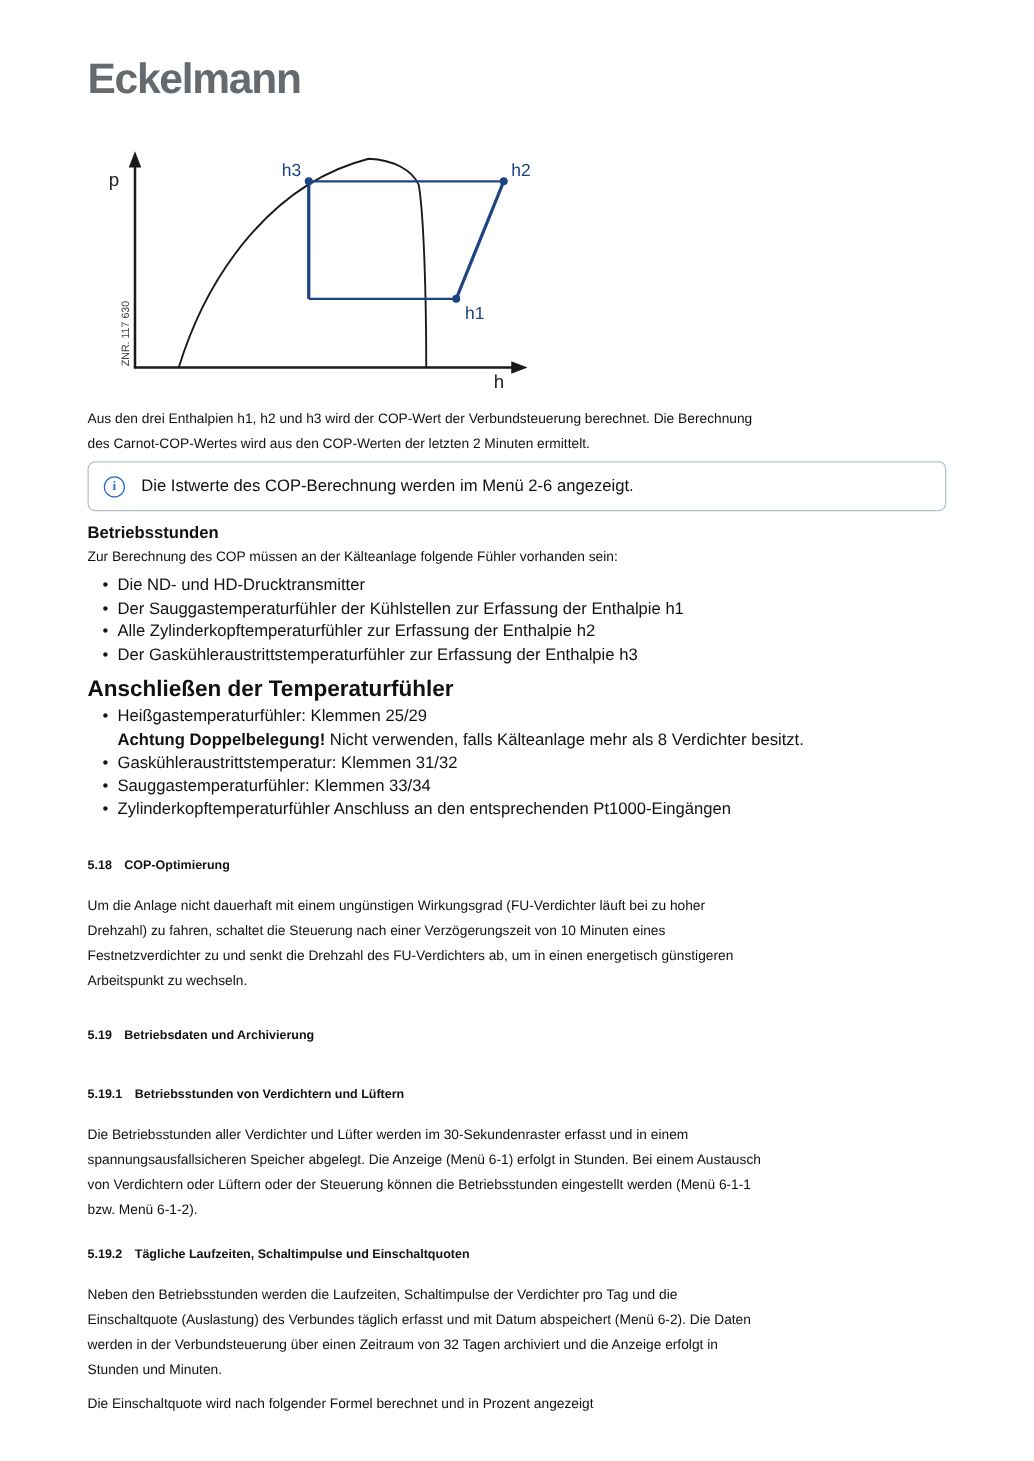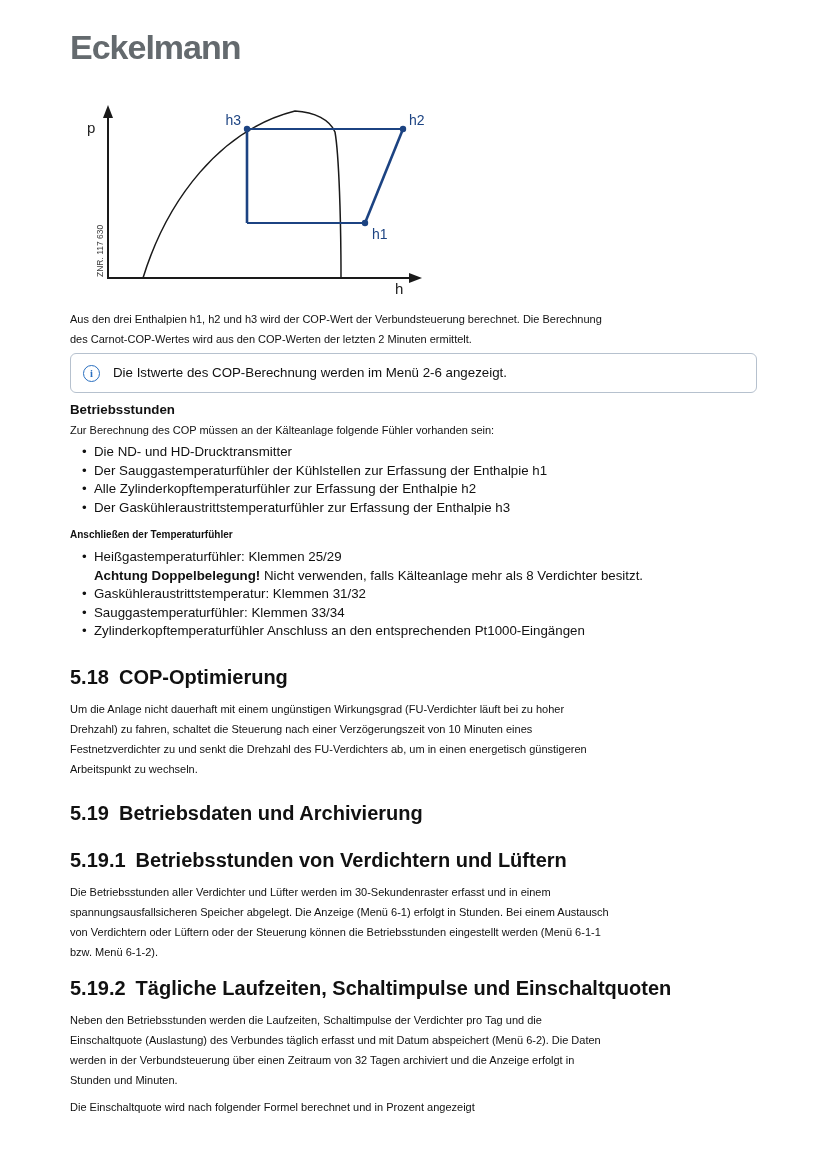--- a/index.html
+++ b/index.html
@@ -1,41 +1,41 @@
 <!DOCTYPE html>
 <html><head>
 <meta charset="utf-8">
 <style>
   html,body{margin:0;padding:0;}
   body{
     width:827px;height:1169px;background:#ffffff;overflow:hidden;
     font-family:"Liberation Sans","DejaVu Sans",sans-serif;
     color:#111;position:relative;
   }
-  .page{position:absolute;inset:0;padding:30px 70px 0 70px;box-sizing:border-box;}
+  .page{position:absolute;inset:0;padding:46px 70px 0 70px;box-sizing:border-box;}
   .logo{font-size:34px;font-weight:bold;letter-spacing:-1px;color:#646a6e;line-height:34px;}
   .diagram{display:block;margin:36px 0 0 5px;}
   .body-text{font-size:11px;line-height:20px;margin:0;white-space:pre-line;}
   .intro-para{margin-top:9px;}
   .info-box{
     margin-top:4px;border:1px solid #b6c1ce;border-radius:6px;background:#fff;
     padding:9px 12px;display:flex;align-items:center;gap:13px;
   }
   .info-icon{
     flex:0 0 auto;width:15px;height:15px;border:1.5px solid #2a6fc0;border-radius:50%;
     color:#2a6fc0;font-size:10.5px;font-weight:bold;line-height:15px;text-align:center;
     font-family:"Liberation Serif",serif;
   }
   .info-text{font-size:13.3px;line-height:20px;}
   .subhead{font-size:13.3px;font-weight:bold;line-height:20px;margin-top:7px;}
-  .subhead2{font-size:10px;font-weight:bold;line-height:20px;margin-top:8px;}
+  .subhead2{font-size:18px;font-weight:bold;line-height:20px;margin-top:8px;}
   ul.blist{list-style:none;margin:3px 0 0 0;padding:0 0 0 12px;}
   ul.blist li{font-size:13.3px;line-height:18.5px;position:relative;padding-left:12px;}
   ul.blist li .bullet{position:absolute;left:0;top:0;}
-  .sec-heading{font-size:20px;font-weight:bold;line-height:20px;margin:0;}
+  .sec-heading{font-size:10px;font-weight:bold;line-height:20px;margin:0;}
   .sec-num{margin-right:10px;}
   .mt518{margin-top:26px;}
   .mt519{margin-top:24px;}
   .mt5191{margin-top:27px;}
   .mt5192{margin-top:16px;}
   .sec-body{margin-top:12px;}
   .sec-body2{margin-top:7px;}
   .footer{
     position:absolute;left:70px;right:70px;top:1166px;
     font-size:13.3px;line-height:16px;

